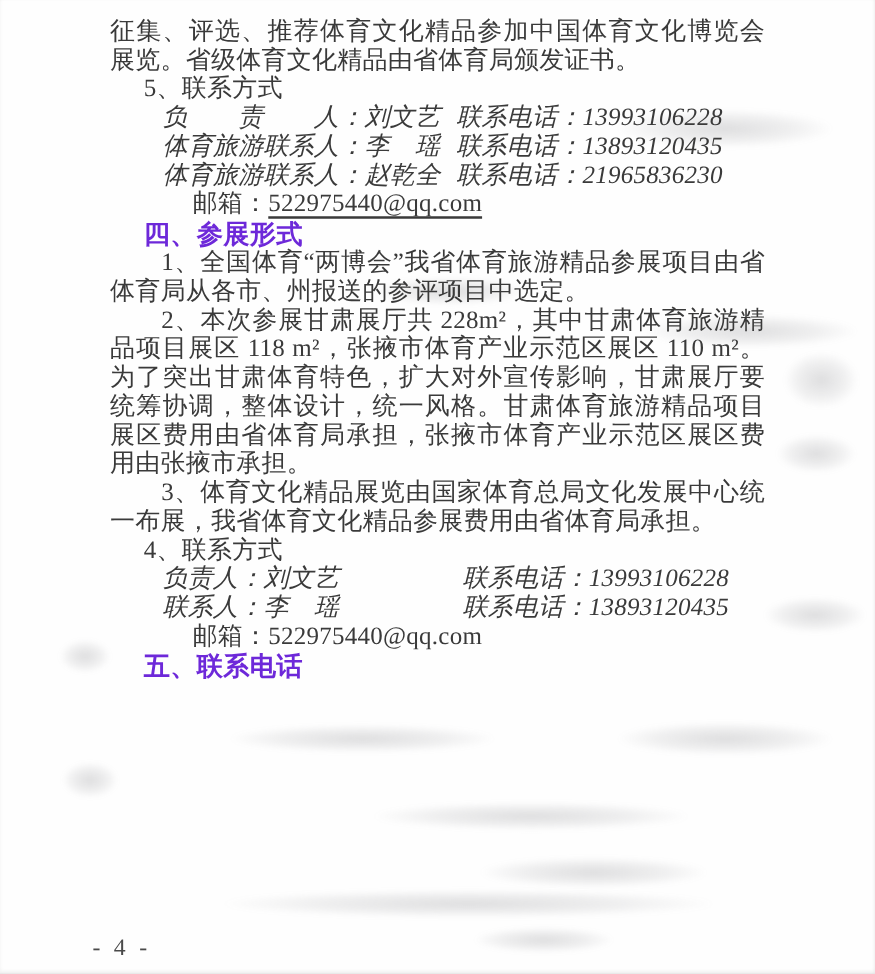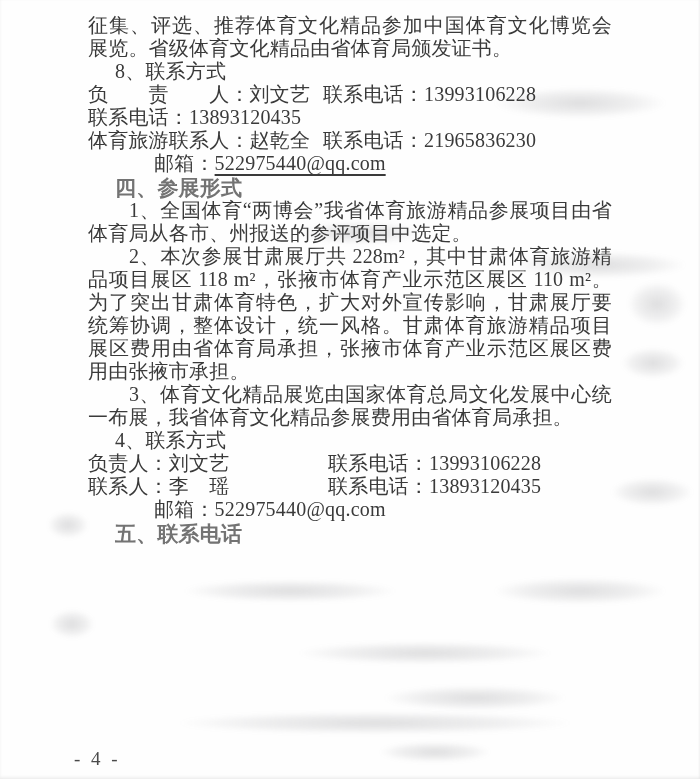--- a/index.html
+++ b/index.html
@@ -31,29 +31,31 @@
     margin: 0;
     text-align: justify;
     text-justify: inter-ideograph;
   }
   .para.indent { text-indent: 2.05em; }
   .heading {
     margin: 1px 0 0 0;
     padding-left: 27px;
     font-weight: bold;
     font-size: 21px;
-    color: #737373;
+    color: #6d28d9;
     font-family: "Liberation Sans", "DejaVu Sans", sans-serif;
   }
   .sub-label {
     margin: 0;
     padding-left: 27px;
   }
   .contact-row {
     display: flex;
+    margin-left: 42px;
+    font-style: italic;
   }
   .contact-row .left-b1 {
     width: 235px;
     flex: 0 0 auto;
     white-space: nowrap;
   }
   .contact-row .left-b2 {
     width: 240px;
     flex: 0 0 auto;
     white-space: nowrap;
@@ -101,27 +103,28 @@
   <div class="smudge" style="left:50px;  top:610px; width:44px;  height:28px;"></div>
   <div class="smudge" style="left:300px; top:642px; width:250px; height:22px;"></div>
   <div class="smudge" style="left:385px; top:686px; width:180px; height:24px;"></div>
   <div class="smudge" style="left:180px; top:712px; width:390px; height:22px;"></div>
   <div class="smudge" style="left:380px; top:742px; width:110px; height:20px;"></div>
 
   <div class="content">
 
     <p class="para">征集、评选、推荐体育文化精品参加中国体育文化博览会展览。省级体育文化精品由省体育局颁发证书。</p>
 
-    <p class="para sub-label">8、联系方式</p>
+    <p class="para sub-label">5、联系方式</p>
 
     <div class="contact-row">
       <span class="left-b1">负　　责　　人：刘文艺</span>
       <span class="phone">联系电话：13993106228</span>
     </div>
     <div class="contact-row">
+      <span class="left-b1">体育旅游联系人：李　瑶</span>
       <span class="phone">联系电话：13893120435</span>
     </div>
     <div class="contact-row">
       <span class="left-b1">体育旅游联系人：赵乾全</span>
       <span class="phone">联系电话：21965836230</span>
     </div>
 
     <div class="email-line">
       <span>邮箱：</span><span class="email-underlined">522975440@qq.com</span>
     </div>

